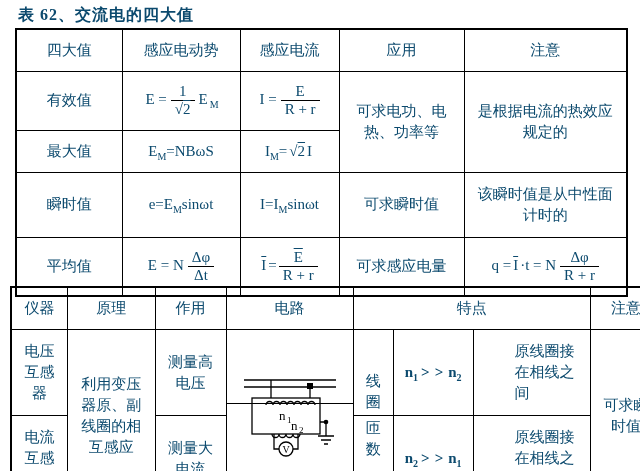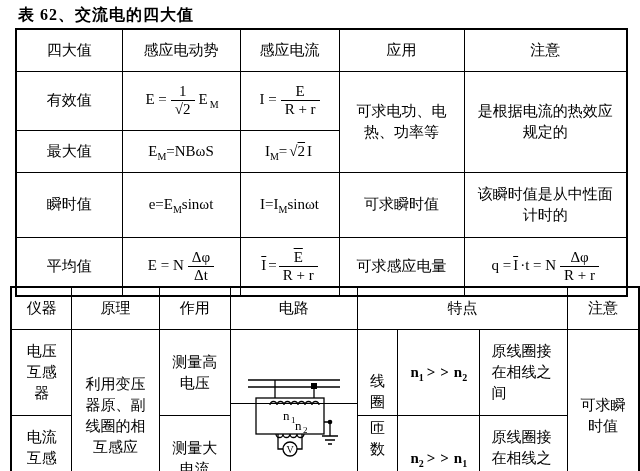--- a/index.html
+++ b/index.html
@@ -1,24 +1,24 @@
 <!DOCTYPE html>
 <html><head>
 <meta charset="utf-8">
 <style>
   html,body{margin:0;padding:0;background:#fff;}
-  .page{position:relative;width:640px;height:471px;background:#ffffff;color:#000000;
+  .page{position:relative;width:640px;height:471px;background:#ffffff;color:#0c4a6e;
         font-family:"Liberation Serif","DejaVu Serif",serif;overflow:hidden;}
   .title{position:absolute;font-weight:bold;font-size:16px;white-space:nowrap;letter-spacing:1px;}
   table{border-collapse:collapse;table-layout:fixed;position:absolute;border:2px solid #000;}
   td{border:1px solid #000;text-align:center;vertical-align:middle;font-size:15px;padding:11px;overflow:hidden;}
   .t62{left:15px;top:28px;}
   .t63{left:10px;top:286px;}
   .wrap{display:inline-block;word-break:break-all;line-height:1.4;text-align:center;}
-  .wrap.left{text-align:left;}
+  .wrap.left{text-align:left;margin-left:30px;}
   .w1{width:1.15em;}
   .w2{width:2.2em;}
   .w3{width:3.2em;}
   .w4{width:4.3em;}
   .w6{width:6.3em;}
   .w9{width:9.3em;}
   .formula{font-size:15px;white-space:nowrap;}
   .fpart{margin:0 2px;}
   .frac{display:inline-block;vertical-align:middle;text-align:center;margin:0 2px;line-height:1.15;}
   .frac .top{display:block;border-bottom:1px solid #000;padding:0 4px;}

